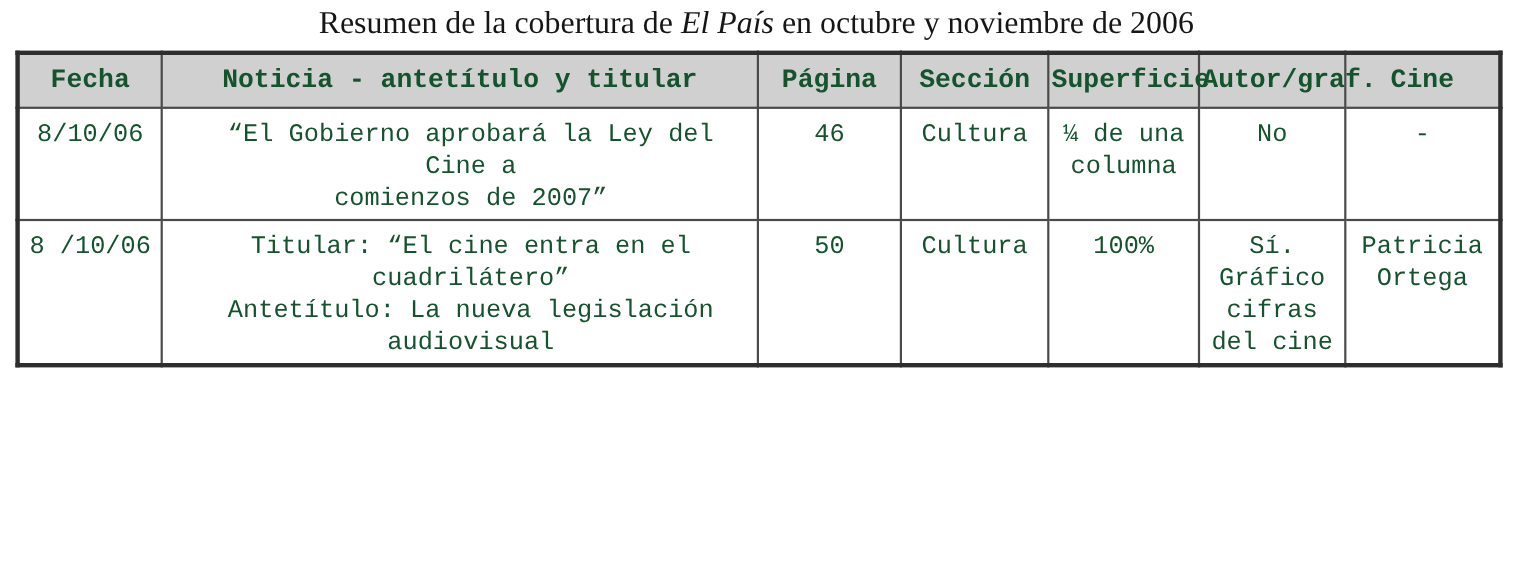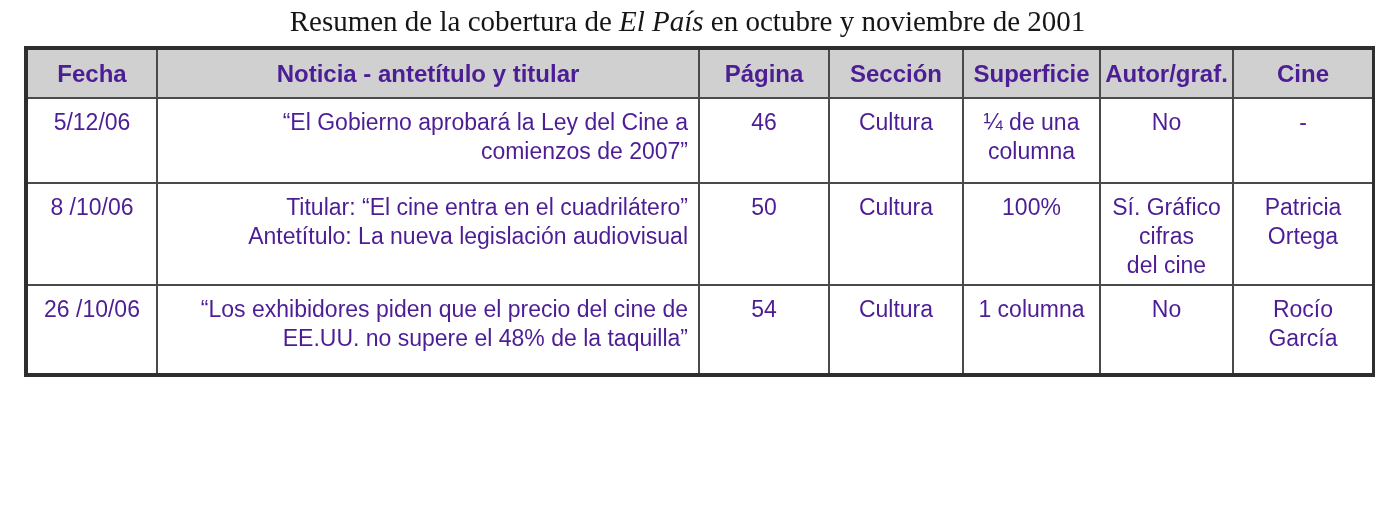--- a/index.html
+++ b/index.html
@@ -31,27 +31,27 @@
     font-family: "Liberation Serif", serif;
     font-size: 29px;
     color: #161616;
     line-height: 42px;
   }
   .subtitle em {
     font-style: italic;
     margin-top: 32px;
   }
   table.coverage {
-    margin-left: 24px;
+    margin-left: 14px;
     margin-top: 4px;
     border-collapse: collapse;
     table-layout: fixed;
     width: 1348px;
-    font-family: Liberation Sans, sans-serif;
-    color: #4c1d95;
+    font-family: Liberation Mono, monospace;
+    color: #14532d;
   }
   table.coverage, table.coverage th, table.coverage td {
     border: 2px solid #4a4a4a;
   }
   table.coverage {
     border: 4px solid #2e2e2e;
   }
   th {
     background: #d0d0d0;
     font-size: 24px;
@@ -62,37 +62,37 @@
   }
   td {
     font-size: 23px;
     line-height: 29px;
     vertical-align: top;
     padding: 9px 4px 4px 4px;
     text-align: center;
     white-space: pre-line;
   }
   td.noticia {
-    text-align: right;
+    text-align: center;
     padding-left: 30px;
     padding-right: 10px;
   }
   tr.hdr    { height: 50px; }
   tr.row-0  { height: 85px; }
   tr.row-1  { height: 96px; }
   tr.row-2  { height: 90px; }
   tr.row-3  { height: 75px; }
 </style>
 </head>
 <body>
 
 <div class="page">
 
 
-  <div class="subtitle"><span>Resumen de la cobertura de </span><em>El País</em><span> en octubre y noviembre de 2001</span></div>
+  <div class="subtitle"><span>Resumen de la cobertura de </span><em>El País</em><span> en octubre y noviembre de 2006</span></div>
 
   <table class="coverage">
     <colgroup>
       <col style="width:131px">
       <col style="width:542px">
       <col style="width:130px">
       <col style="width:134px">
       <col style="width:137px">
       <col style="width:133px">
       <col style="width:141px">
@@ -103,21 +103,21 @@
         <th>Noticia - antetítulo y titular</th>
         <th>Página</th>
         <th>Sección</th>
         <th>Superficie</th>
         <th>Autor/graf.</th>
         <th>Cine</th>
       </tr>
     </thead>
     <tbody>
       <tr class="row-0">
-        <td>5/12/06</td>
+        <td>8/10/06</td>
         <td class="noticia">“El Gobierno aprobará la Ley del Cine a
 comienzos de 2007”</td>
         <td>46</td>
         <td>Cultura</td>
         <td>¼ de una
 columna</td>
         <td>No</td>
         <td>-</td>
       </tr>
       <tr class="row-1">
@@ -126,26 +126,15 @@
 Antetítulo: La nueva legislación audiovisual</td>
         <td>50</td>
         <td>Cultura</td>
         <td>100%</td>
         <td>Sí. Gráfico
 cifras
 del cine</td>
         <td>Patricia
 Ortega</td>
       </tr>
-      <tr class="row-2">
-        <td>26 /10/06</td>
-        <td class="noticia">“Los exhibidores piden que el precio del cine de
-EE.UU. no supere el 48% de la taquilla”</td>
-        <td>54</td>
-        <td>Cultura</td>
-        <td>1 columna</td>
-        <td>No</td>
-        <td>Rocío
-García</td>
-      </tr>
     </tbody>
   </table>
 </div>
 
 </body></html>

